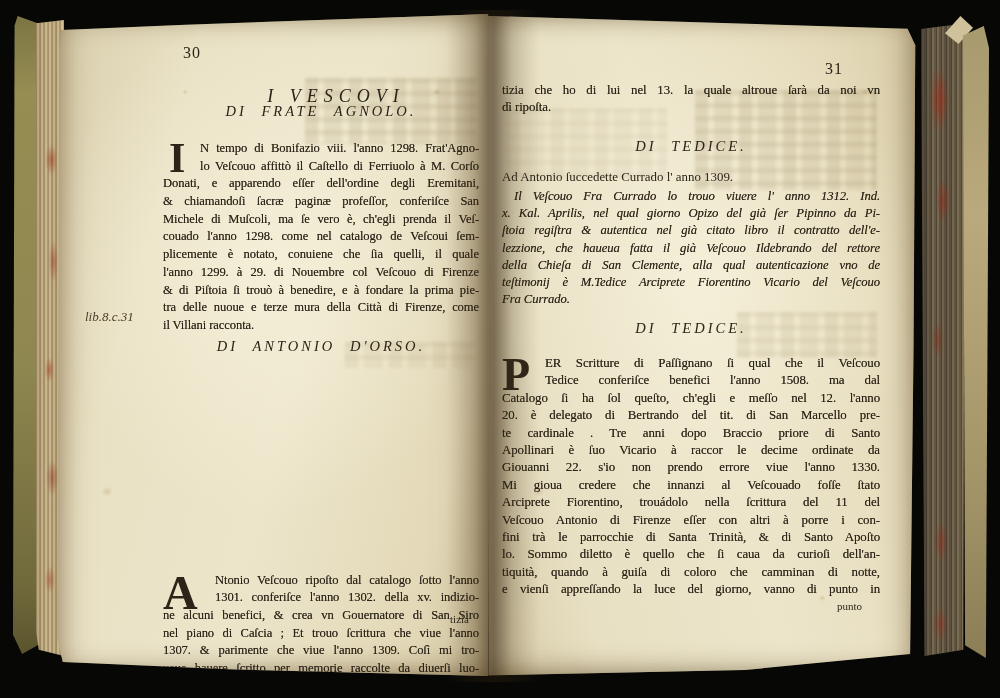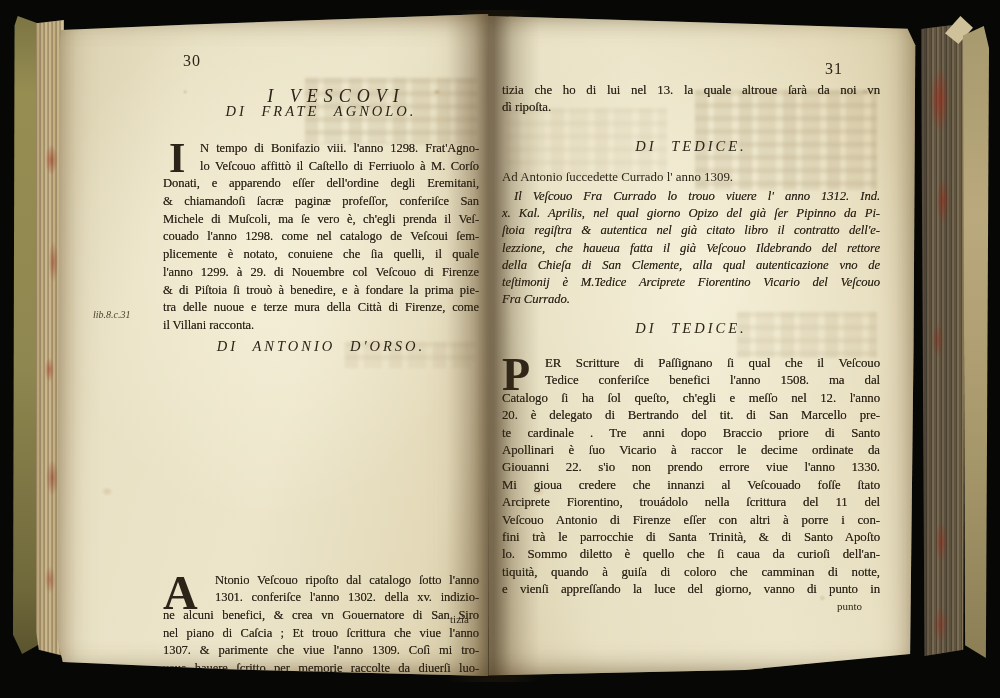--- a/index.html
+++ b/index.html
@@ -116,40 +116,40 @@
   .italic-para .tline:first-child{padding-left:12px;}
   .para{position:relative;}
   .dropcap{position:absolute;left:0;top:1px;font-weight:bold;line-height:.82;}
   .p-agnolo .dropcap{font-size:42px;left:6px;}
   .p-agnolo .tline.ind{padding-left:37px;}
   .p-antonio .dropcap{font-size:48px;left:0;}
   .p-antonio .tline.ind{padding-left:52px;}
   .p-tedice .dropcap{font-size:46px;left:0;}
   .p-tedice .tline.ind{padding-left:43px;}
   .intro-line{position:absolute;font-size:12.9px;}
-  .margin-note{position:absolute;font-style:italic;font-size:10px;color:#4a3e2a;margin-left:8px;}
+  .margin-note{position:absolute;font-style:italic;font-size:13px;color:#4a3e2a;}
   .catchword{position:absolute;font-size:11px;}
 </style>
 </head>
 <body>
 
 <div class="stage">
 
   <div class="cover-left"></div>
   <div class="stack-left"></div>
   <div class="stack-right"></div>
   <div class="corner-flap"></div>
   <div class="cover-right"></div>
 
   <div class="page page-left">
     <div class="spots"></div>
     <div class="ghost" style="left:250px;top:66px;width:172px;height:66px;"></div>
     <div class="ghost" style="left:290px;top:330px;width:130px;height:26px;opacity:.25;"></div>
 
-    <div class="pagenum ink" style="left:128px;top:40px;">30</div>
+    <div class="pagenum ink" style="left:128px;top:32px;">30</div>
     <div class="runhead ink" style="left:150px;top:46px;width:262px;margin-top:28px;">I VESCOVI</div>
 
     <div class="heading ink" style="left:108px;top:91px;width:316px;">DI FRATE AGNOLO.</div>
 
     <div class="textblock para p-agnolo ink" style="left:108px;top:128px;width:316px;">
       <span class="dropcap">I</span>
       <div>
           <div class="tline ind">N tempo di Bonifazio viii. l'anno 1298. Frat'Agno-</div>
           <div class="tline ind">lo Veſcouo affittò il Caſtello di Ferriuolo à M. Corſo</div>
           <div class="tline">Donati, e apparendo eſſer dell'ordine degli Eremitani,</div>

